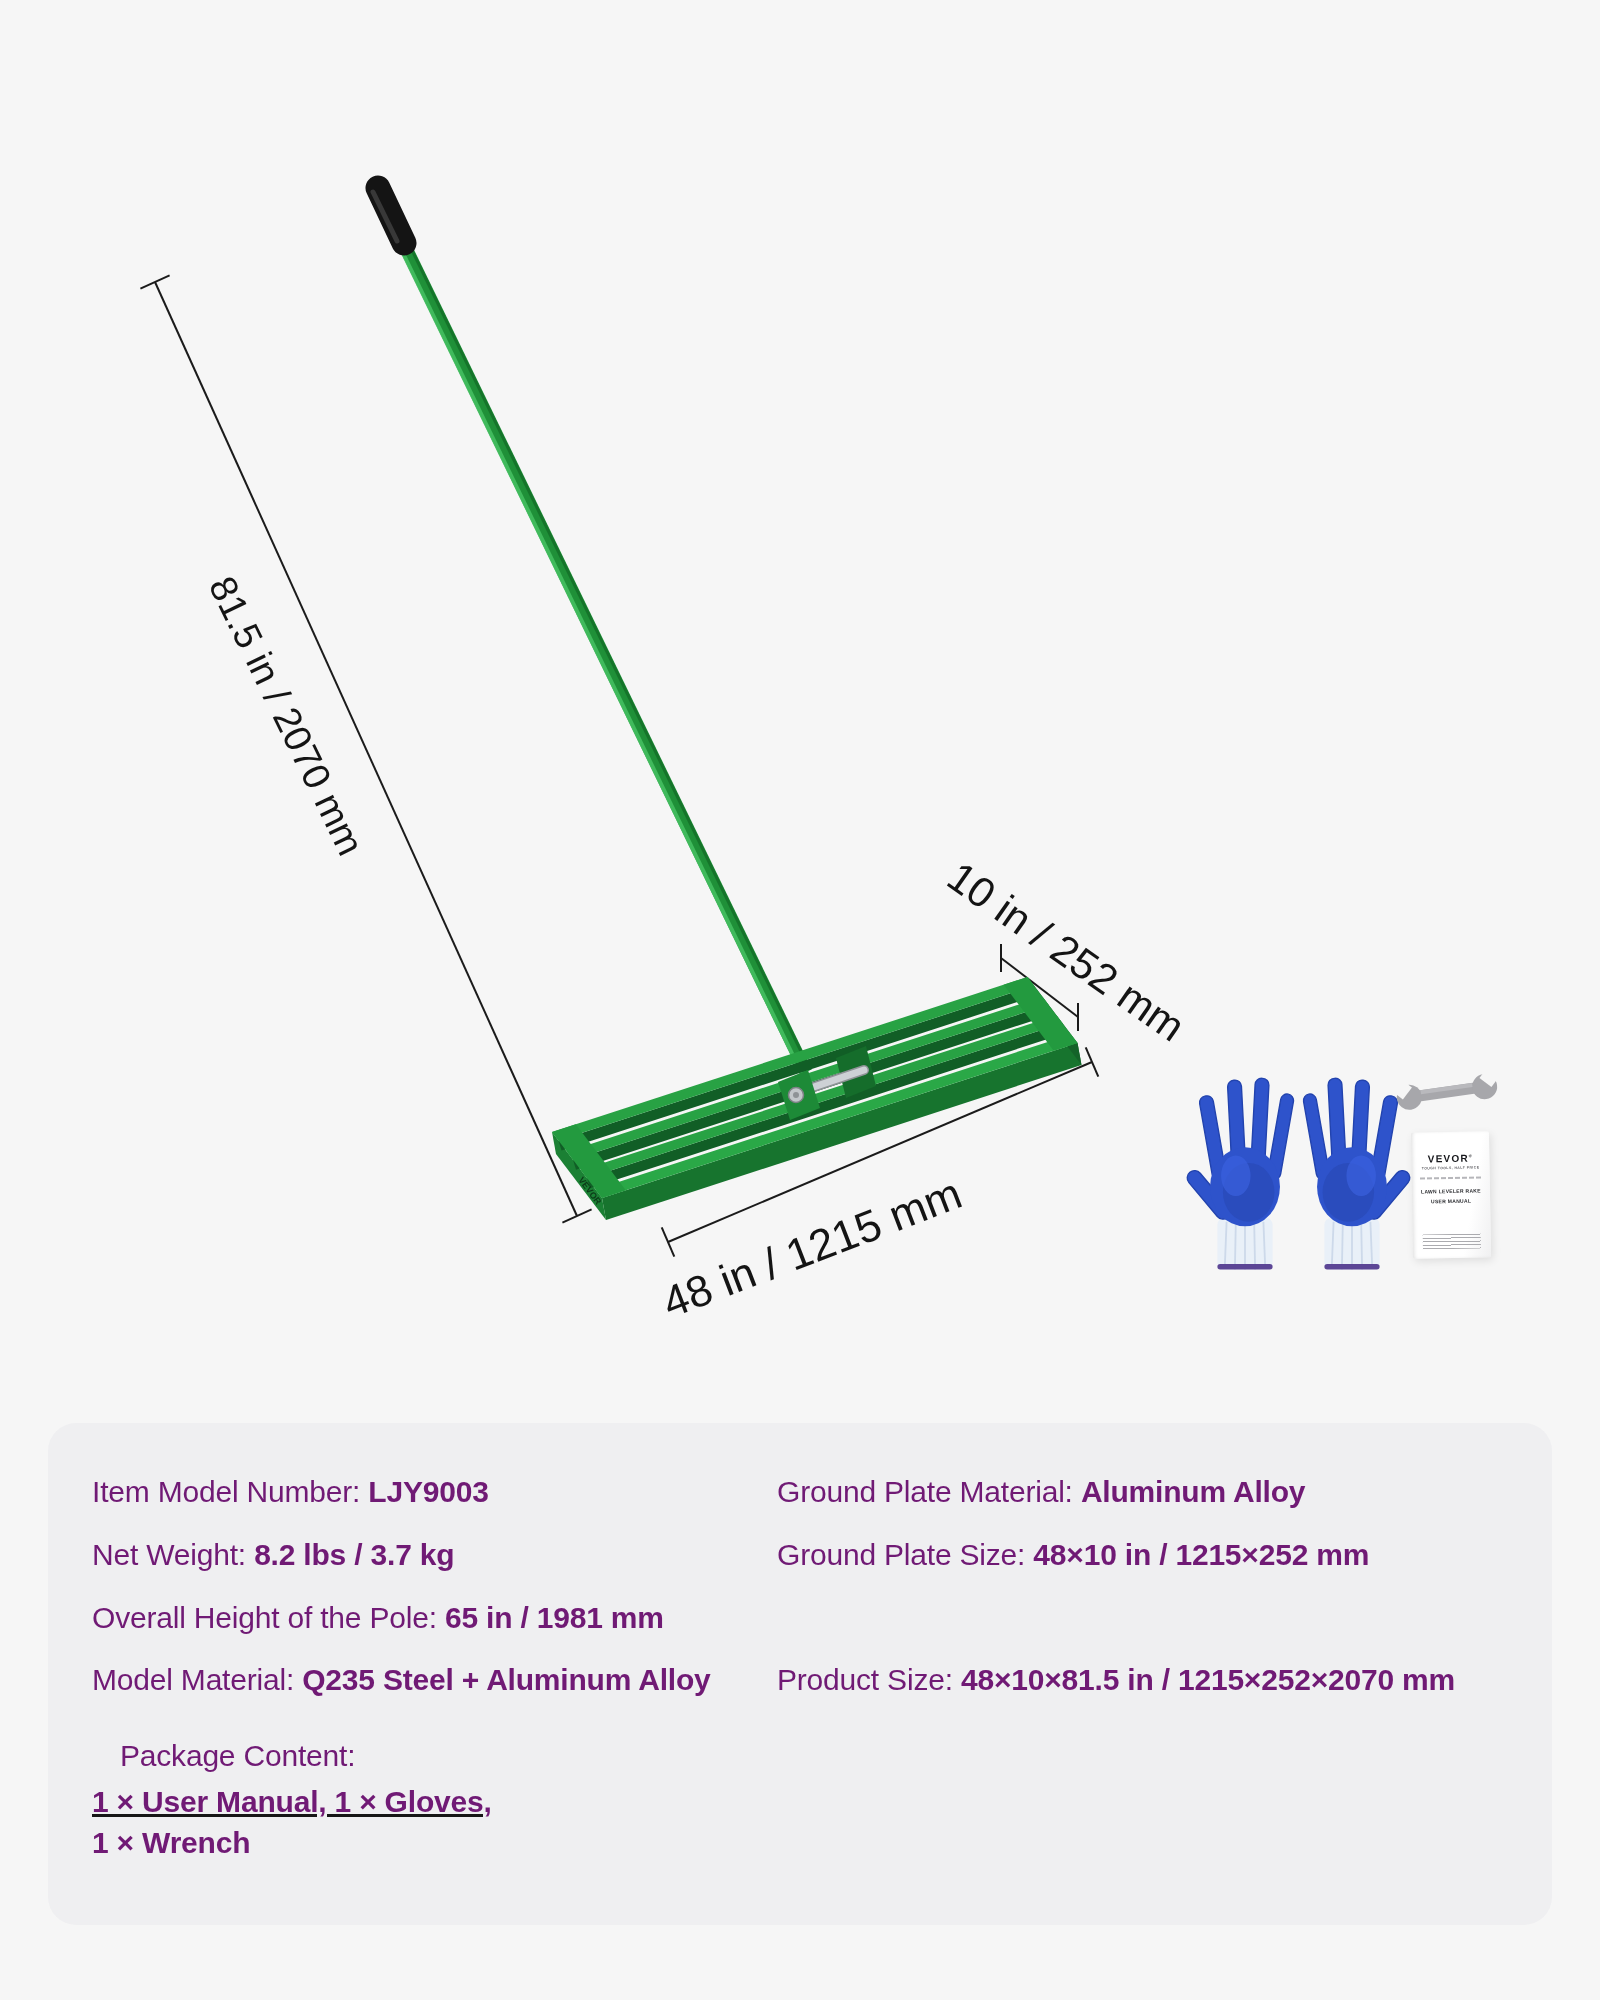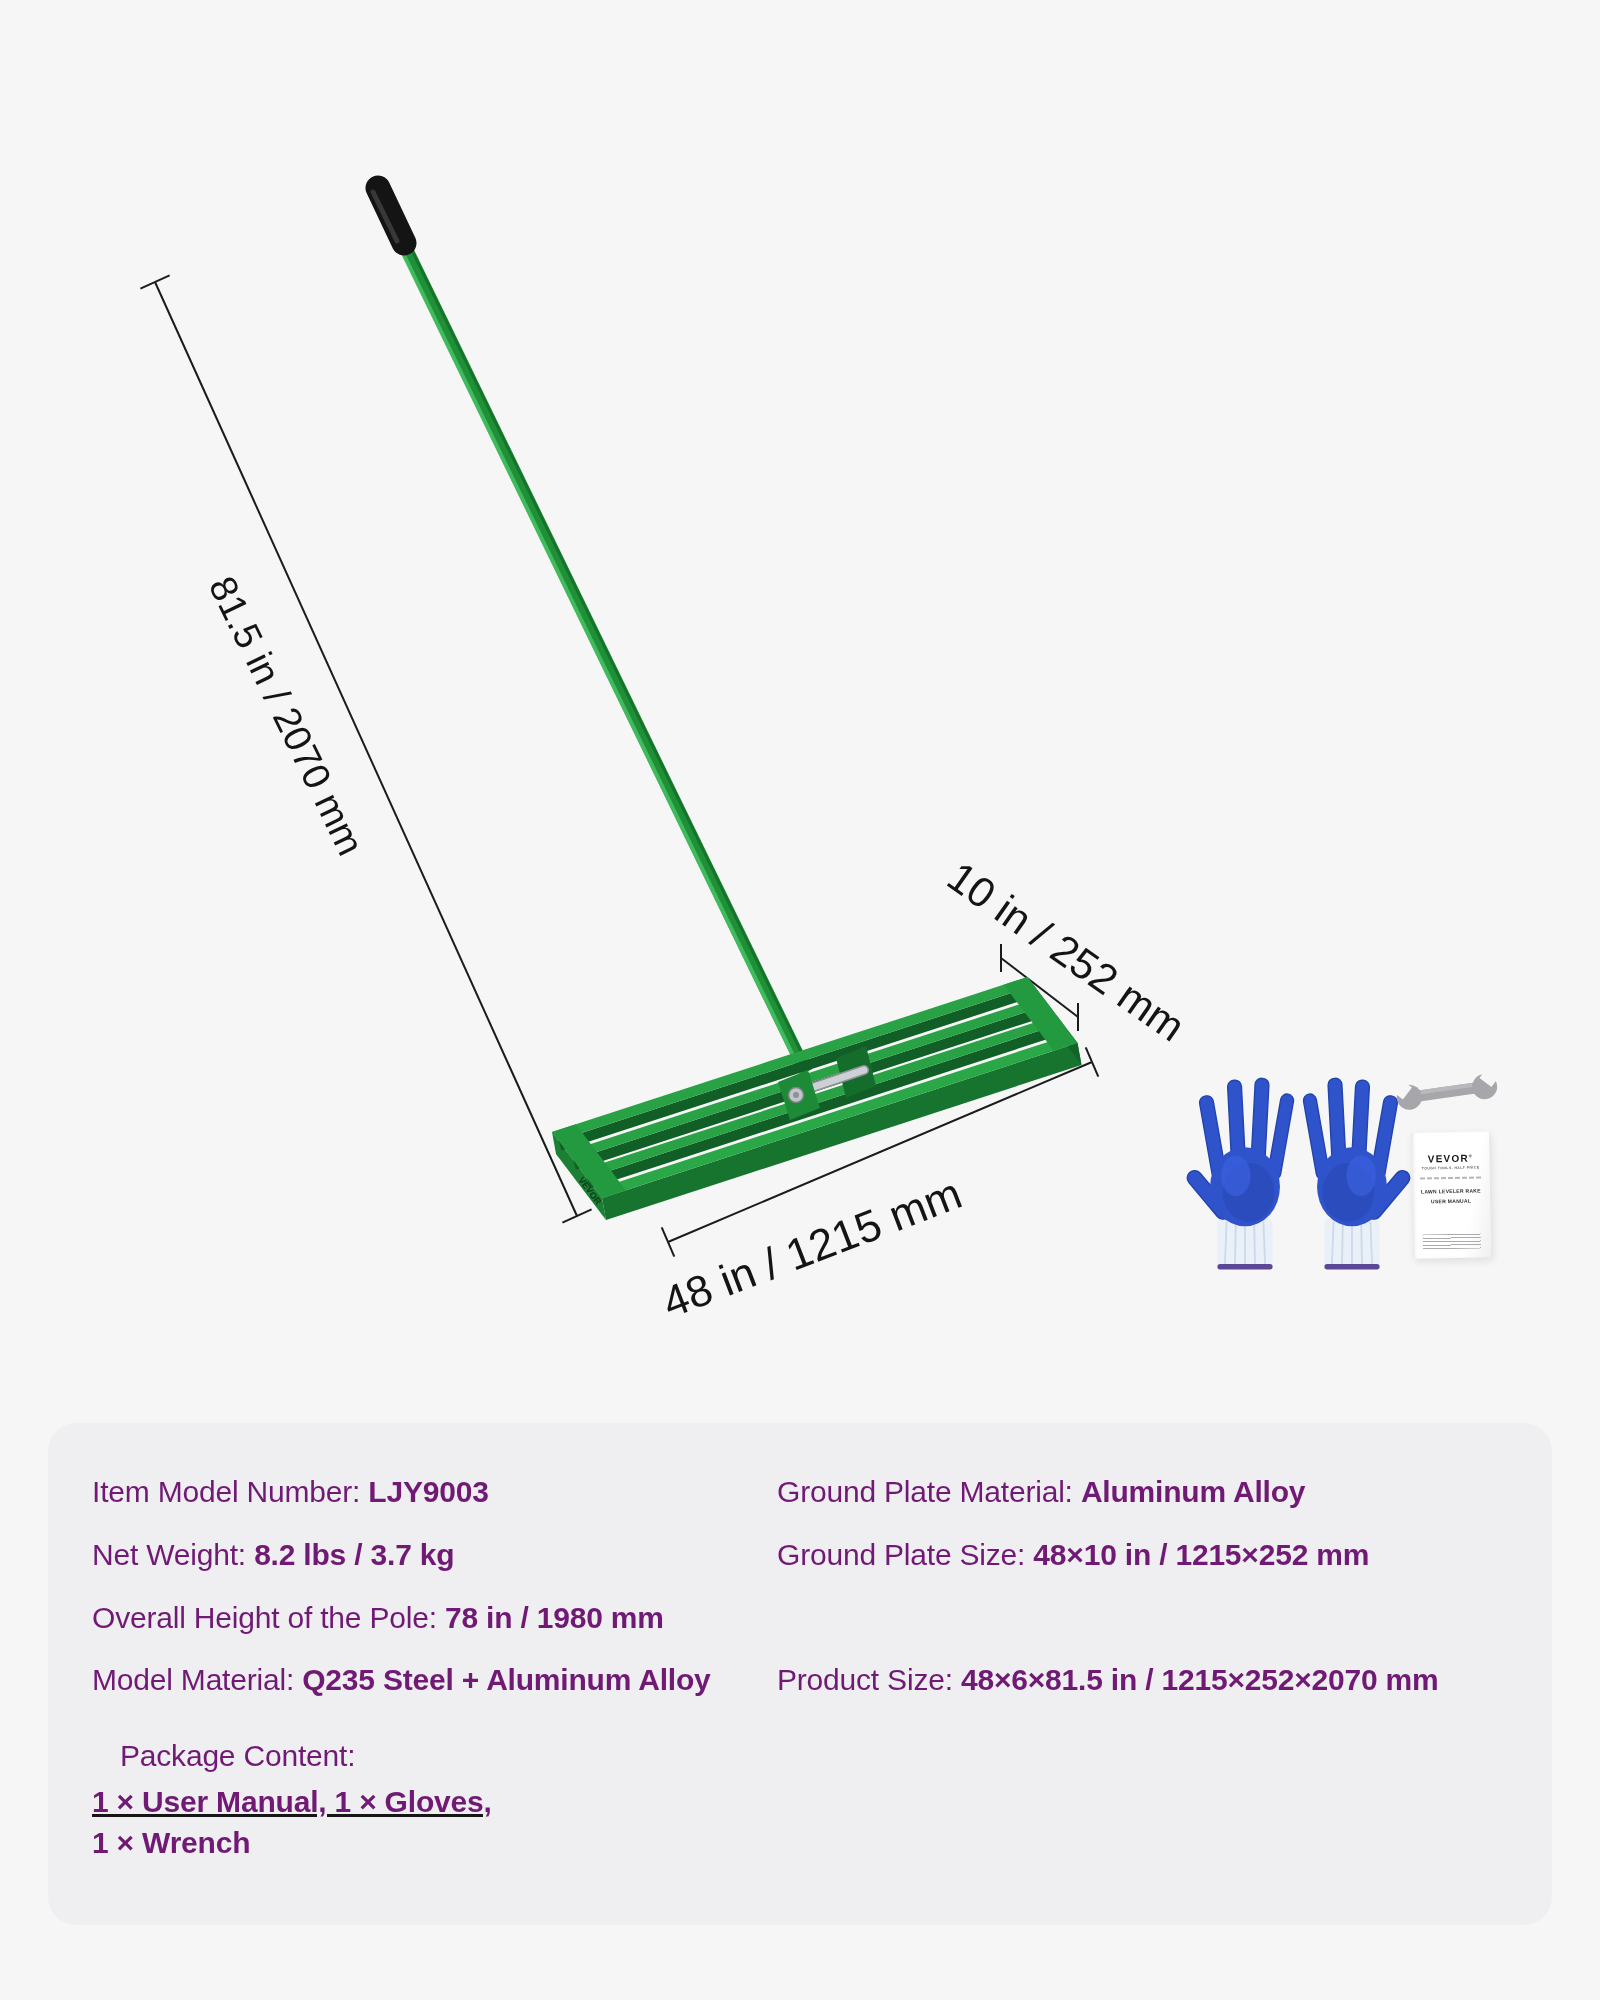--- a/index.html
+++ b/index.html
@@ -176,21 +176,21 @@
   <div class="spec-row col-l r1">
     <span class="l">Item Model Number:</span>
     <span class="v">LJY9003</span>
   </div>
   <div class="spec-row col-l r2">
     <span class="l">Net Weight:</span>
     <span class="v">8.2 lbs / 3.7 kg</span>
   </div>
   <div class="spec-row col-l r3">
     <span class="l">Overall Height of the Pole:</span>
-    <span class="v">78 in / 1980 mm</span>
+    <span class="v">65 in / 1981 mm</span>
   </div>
   <div class="spec-row col-l r4">
     <span class="l">Model Material:</span>
     <span class="v">Q235 Steel + Aluminum Alloy</span>
   </div>
   <div class="spec-row col-l r5">
     <span class="l">Package Content:</span>
   </div>
   <div class="spec-row col-l r6">
     <span class="v">1 × User Manual, 1 × Gloves,</span>
@@ -202,15 +202,15 @@
   <div class="spec-row col-r r1">
     <span class="l">Ground Plate Material:</span>
     <span class="v">Aluminum Alloy</span>
   </div>
   <div class="spec-row col-r r2">
     <span class="l">Ground Plate Size:</span>
     <span class="v">48×10 in / 1215×252 mm</span>
   </div>
   <div class="spec-row col-r r4">
     <span class="l">Product Size:</span>
-    <span class="v">48×6×81.5 in / 1215×252×2070 mm</span>
+    <span class="v">48×10×81.5 in / 1215×252×2070 mm</span>
   </div>
 </div>
 
 </body></html>

